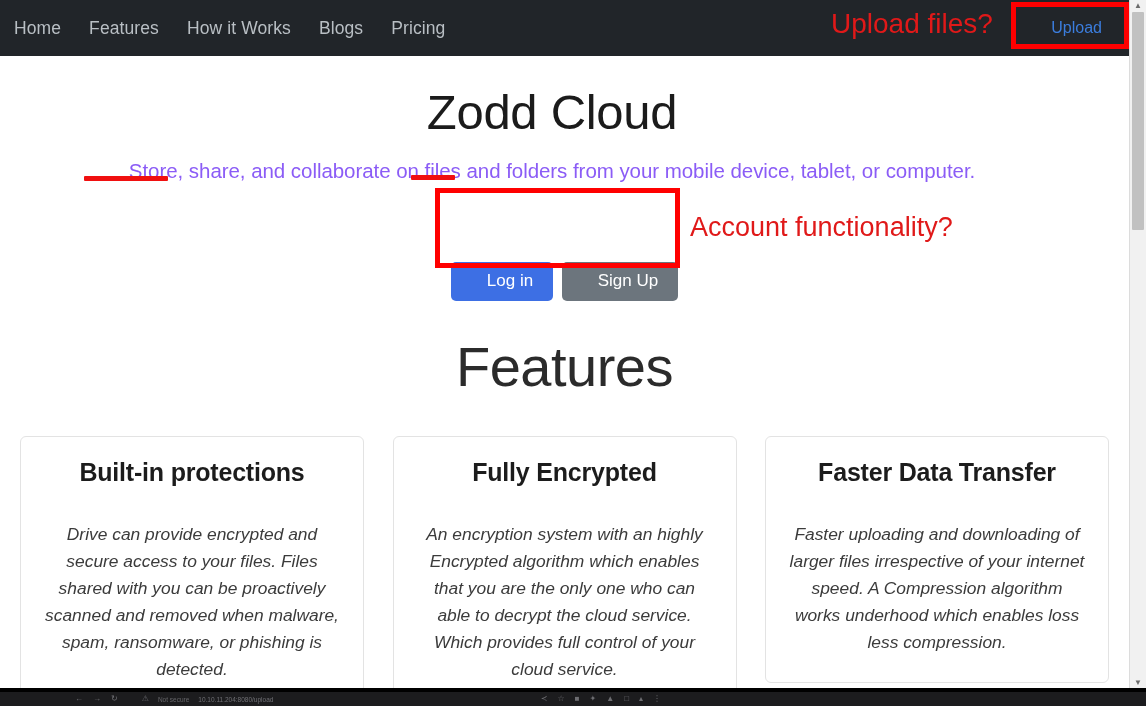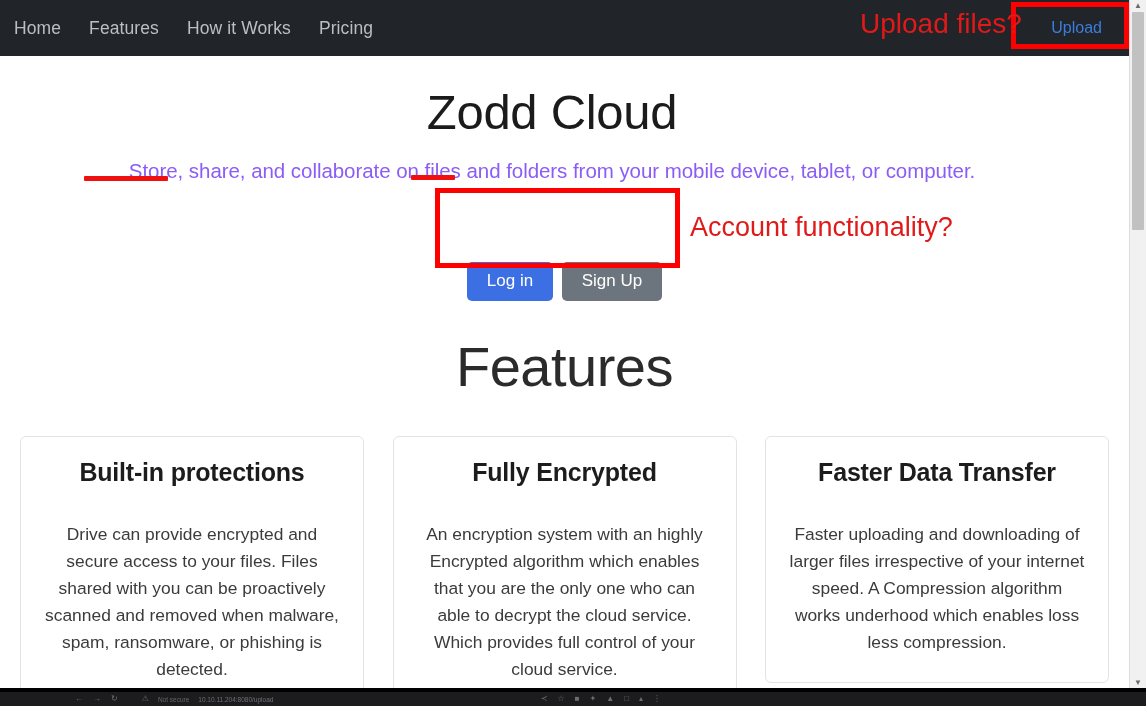--- a/index.html
+++ b/index.html
@@ -104,21 +104,21 @@
     width: 1129px;
     text-align: center;
   }
   .btn {
     display: inline-block;
     font-size: 17px;
     font-family: "Liberation Sans", sans-serif;
     border: none;
     border-radius: 5px;
     color: #ffffff;
-    padding: 9px 20px 10px 20px;
+    padding: 9px 20px 10px 36px;
     cursor: pointer;
     line-height: 1.2;
     vertical-align: middle;
   }
   #login-button { background: #3d6fe4; }
   #signup-button { background: #6c757d; margin-left: 4px; }
 
   
   #features-heading {
     position: absolute;
@@ -157,20 +157,21 @@
     color: #1c1c1c;
     letter-spacing: -0.2px;
     line-height: 1.2;
   }
   .card-body {
     margin: 0;
     font-size: 17.4px;
     font-weight: 400;
     color: #3b3b3b;
     line-height: 27px;
+    font-style: italic;
   }
 
   
   #scrollbar {
     position: absolute;
     right: 0; top: 0;
     width: 17px;
     height: 688px;
     background: #f1f1f1;
     border-left: 1px solid #dcdcdc;
@@ -206,21 +207,21 @@
   }
   .annot-text {
     position: absolute;
     color: #e01919;
     font-family: "Liberation Sans", sans-serif;
     white-space: nowrap;
     pointer-events: none;
   }
   #annot-upload-box   { left: 1011px; top: 2px;   width: 118px; height: 47px; }
   #annot-auth-box     { left: 435px;  top: 188px; width: 245px; height: 80px; }
-  #annot-upload-text  { left: 860px;  top: 8px;   font-size: 28px; }
+  #annot-upload-text  { left: 831px;  top: 8px;   font-size: 28px; }
   #annot-account-text { left: 690px;  top: 212px; font-size: 27px; }
   #annot-u1 { left: 84px;  top: 176px; width: 84px;  height: 5px; }
   #annot-u2 { left: 411px; top: 175px; width: 44px;  height: 5px; }
 
   
   #browser-sliver {
     position: absolute;
     left: 0; bottom: 0;
     width: 1146px;
     height: 18px;
@@ -261,20 +262,21 @@
 
 <div id="screen">
 
   <div id="viewport">
 
     <nav id="navbar">
       <div class="nav-left">
         <a class="nav-link">Home</a>
         <a class="nav-link">Features</a>
         <a class="nav-link">How it Works</a>
+        <a class="nav-link">Blogs</a>
         <a class="nav-link">Pricing</a>
       </div>
       <div class="nav-spacer"></div>
       <a id="upload-link">Upload</a>
     </nav>
 
     <div id="hero">
       <h1 id="page-title">Zodd Cloud</h1>
       <p id="page-subtitle">Store, share, and collaborate on files and folders from your mobile device, tablet, or computer.</p>
     </div>

